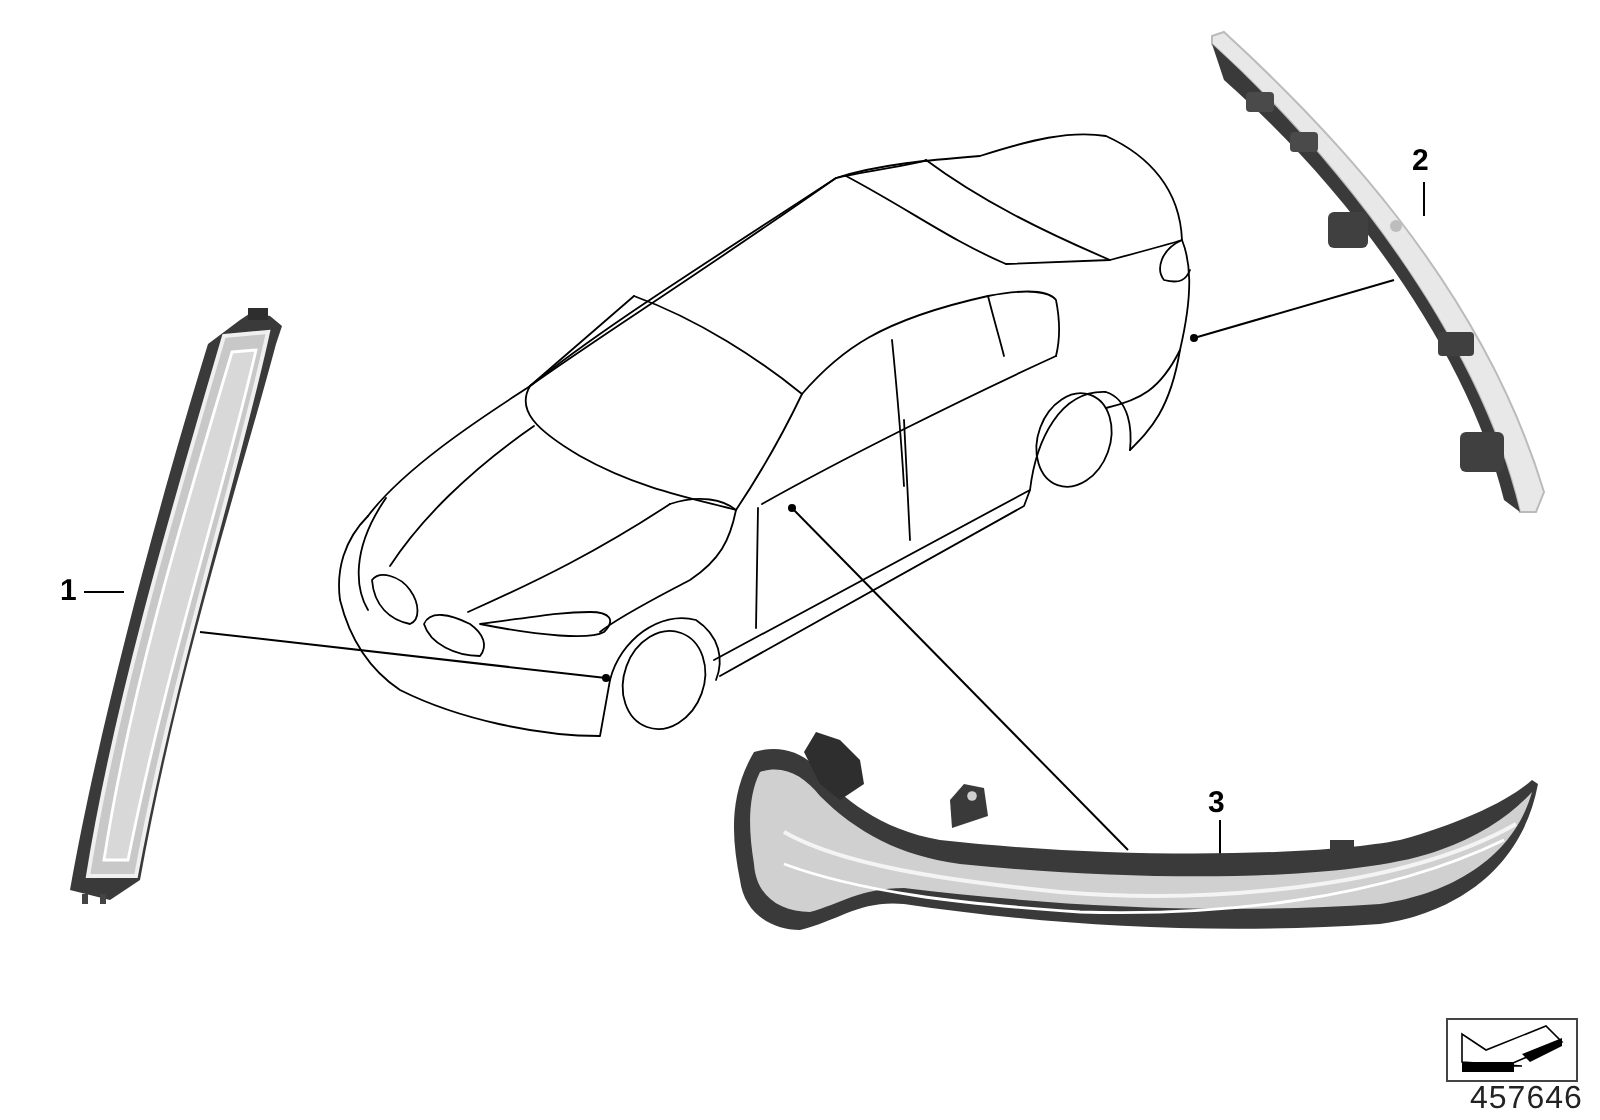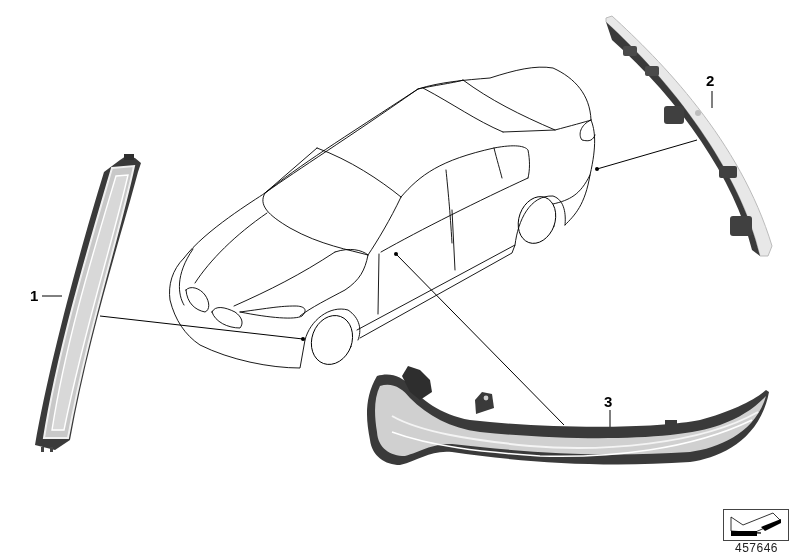--- a/index.html
+++ b/index.html
@@ -1,21 +1,21 @@
 <!DOCTYPE html>
 <html><head>
 <meta charset="utf-8">
 <style>
   html, body { margin: 0; padding: 0; background: #ffffff; }
   body { width: 800px; height: 560px; position: relative; overflow: hidden;
          font-family: "Liberation Sans", sans-serif; }
   #diagram { position: absolute; left: 0; top: 0; }
   .callout { position: absolute; font-family: "Liberation Sans", sans-serif;
              font-weight: bold; font-size: 15px; color: #000; line-height: 1; }
-  .ref-number { position: absolute; left: 735px; top: 541px; font-size: 12px;
+  .ref-number { position: absolute; left: 735px; top: 541px; font-size: 16px;
                 color: #222; font-family: "Liberation Sans", sans-serif; letter-spacing: 0.5px; }
   .ref-box { position: absolute; left: 723px; top: 509px; width: 64px; height: 30px;
              border: 1px solid #444; background: #fff; }
 </style>
 </head>
 <body>
 
 <svg id="diagram" width="800" height="560" viewBox="0 0 800 560" xmlns="http://www.w3.org/2000/svg">
 
   <g fill="none" stroke="#000" stroke-width="0.9" stroke-linejoin="round" stroke-linecap="round">

